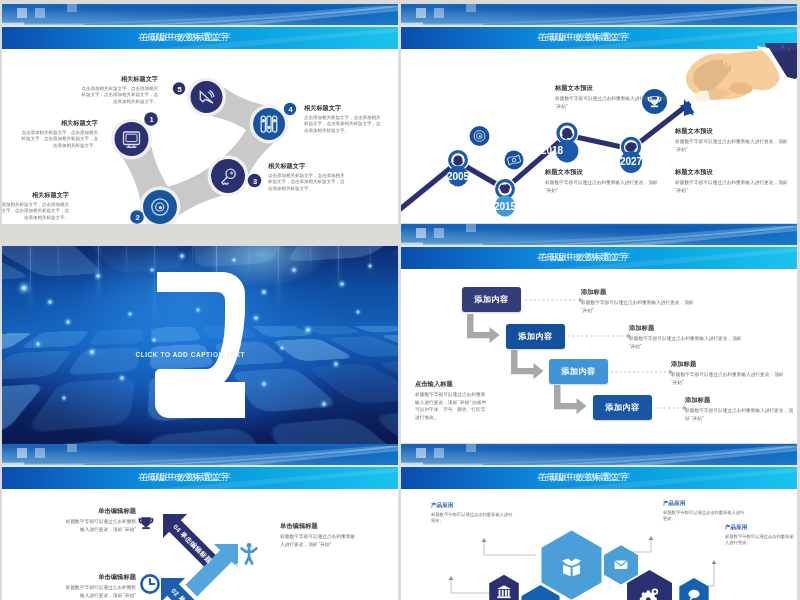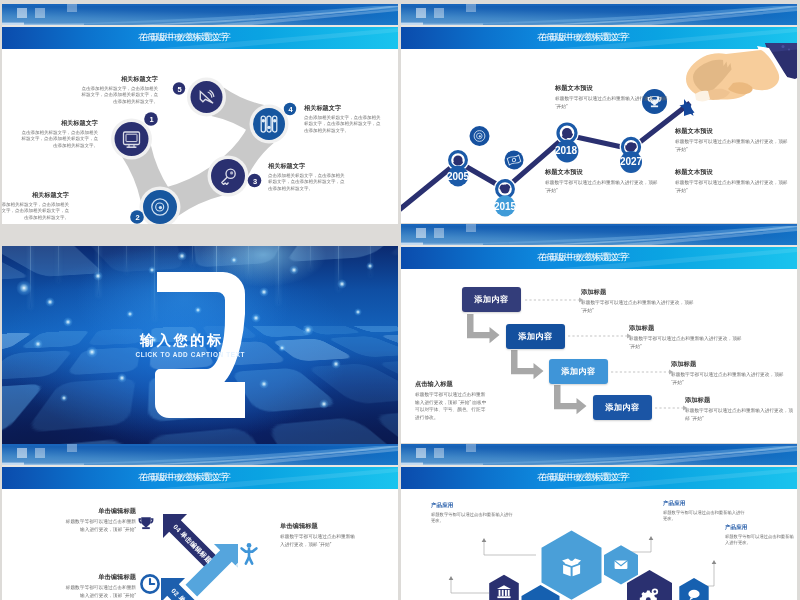--- a/index.html
+++ b/index.html
@@ -280,21 +280,21 @@
         <path d="M-3.6,4.0 h7.2 v1.7 h-7.2 Z"></path>
         <path d="M-4.6,-4.4 h-2.4 v1.8 a3.4,3.4 0 0 0 2.6,3.2 l0.4,-1.7 a2.0,2.0 0 0 1 -1.4,-1.7 v-0.4 h0.8 Z"></path>
         <path d="M4.6,-4.4 h2.4 v1.8 a3.4,3.4 0 0 1 -2.6,3.2 l-0.4,-1.7 a2.0,2.0 0 0 0 1.4,-1.7 v-0.4 h-0.8 Z"></path>
         <rect x="-2.6" y="-4.6" width="5.2" height="2.6" rx="1.2" fill="#16519f"></rect>
       </g>
     </svg>
 
     <div class="s2years">
       <span style="left:45px;top:167px">2005</span>
       <span style="left:92px;top:197px">2015</span>
-      <span style="left:153px;top:141px">2018</span>
+      <span style="left:139px;top:141px">2018</span>
       <span style="left:218px;top:152px">2027</span>
     </div>
 
     <div class="tb l" style="left:154px;top:80px;width:113px">
       <div class="tbh2">标题文本预设</div>
       <div class="tbb2">标题数字等都可以通过点击和重新输入进行更改，顶部 “开始”</div>
     </div>
     <div class="tb l" style="left:144px;top:164px;width:113px">
       <div class="tbh2">标题文本预设</div>
       <div class="tbb2">标题数字等都可以通过点击和重新输入进行更改，顶部 “开始”</div>
@@ -458,21 +458,20 @@
         <b style="left:317.2px;top:153.2px;width:9.6px;height:9.6px"></b>
       </div>
     <svg class="s3two" width="96" height="154" viewBox="0 0 96 154">
       <path d="M4,2 H70 A22,22 0 0 1 92,24 V44
                A36,90 0 0 1 56,120 H24
                V112 H92 V148 H16
                A14,14 0 0 1 2,134 V104
                A5,5 0 0 1 7,99 H54
                A18,50 0 0 0 72,46 V30 A8,8 0 0 0 64,22 H4 Z" fill="#ffffff"></path>
     </svg>
-    <div class="s3title">输入您的标题</div>
     <div class="s3sub">CLICK TO ADD CAPTION TEXT</div>
   </div>
 
   <div class="slide" id="slide4" style="left:401px;top:224px;width:396px;height:219px">
     <div class="hdr">
       <svg width="396" height="21" viewBox="0 0 396 21" preserveAspectRatio="none">
         <rect width="396" height="21" fill="url(#hgrad)"></rect>
         <rect width="396" height="21" fill="url(#hgrad2)"></rect>
         <path d="M0,21 C120,19 260,12 396,0 L396,4.5 C260,15.5 120,21 0,21 Z" fill="#74afe2" opacity=".45"></path>
         <path d="M130,21 C230,17 330,9 396,1 L396,3 C330,11 230,19 150,21 Z" fill="#a9d0ef" opacity=".5"></path>

